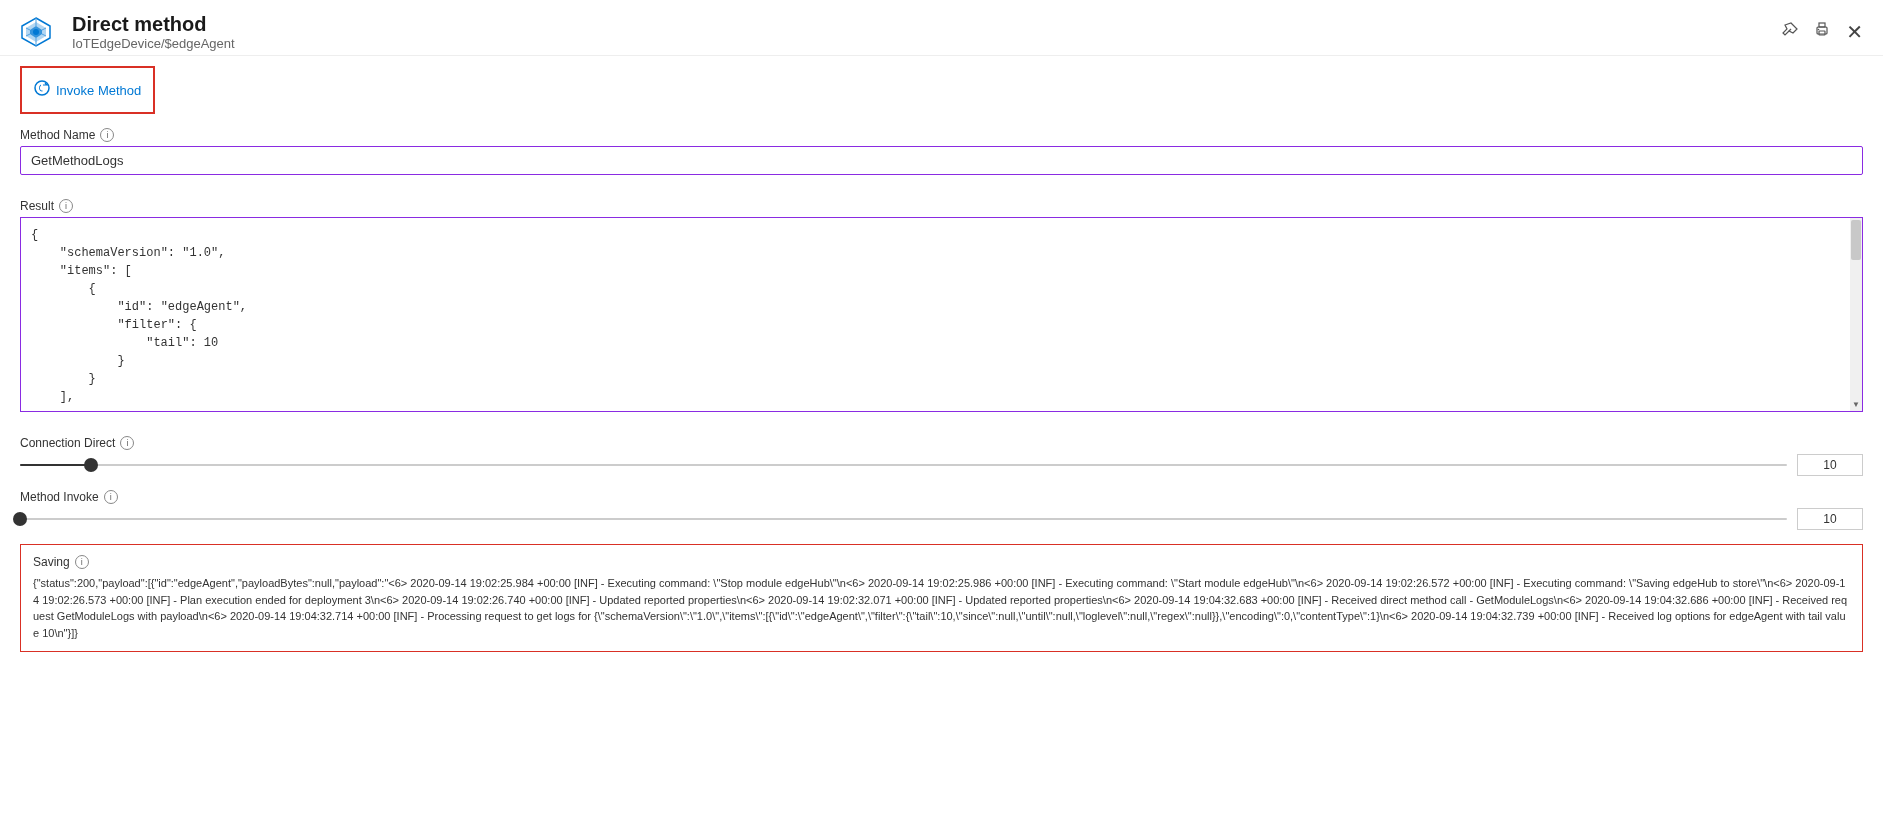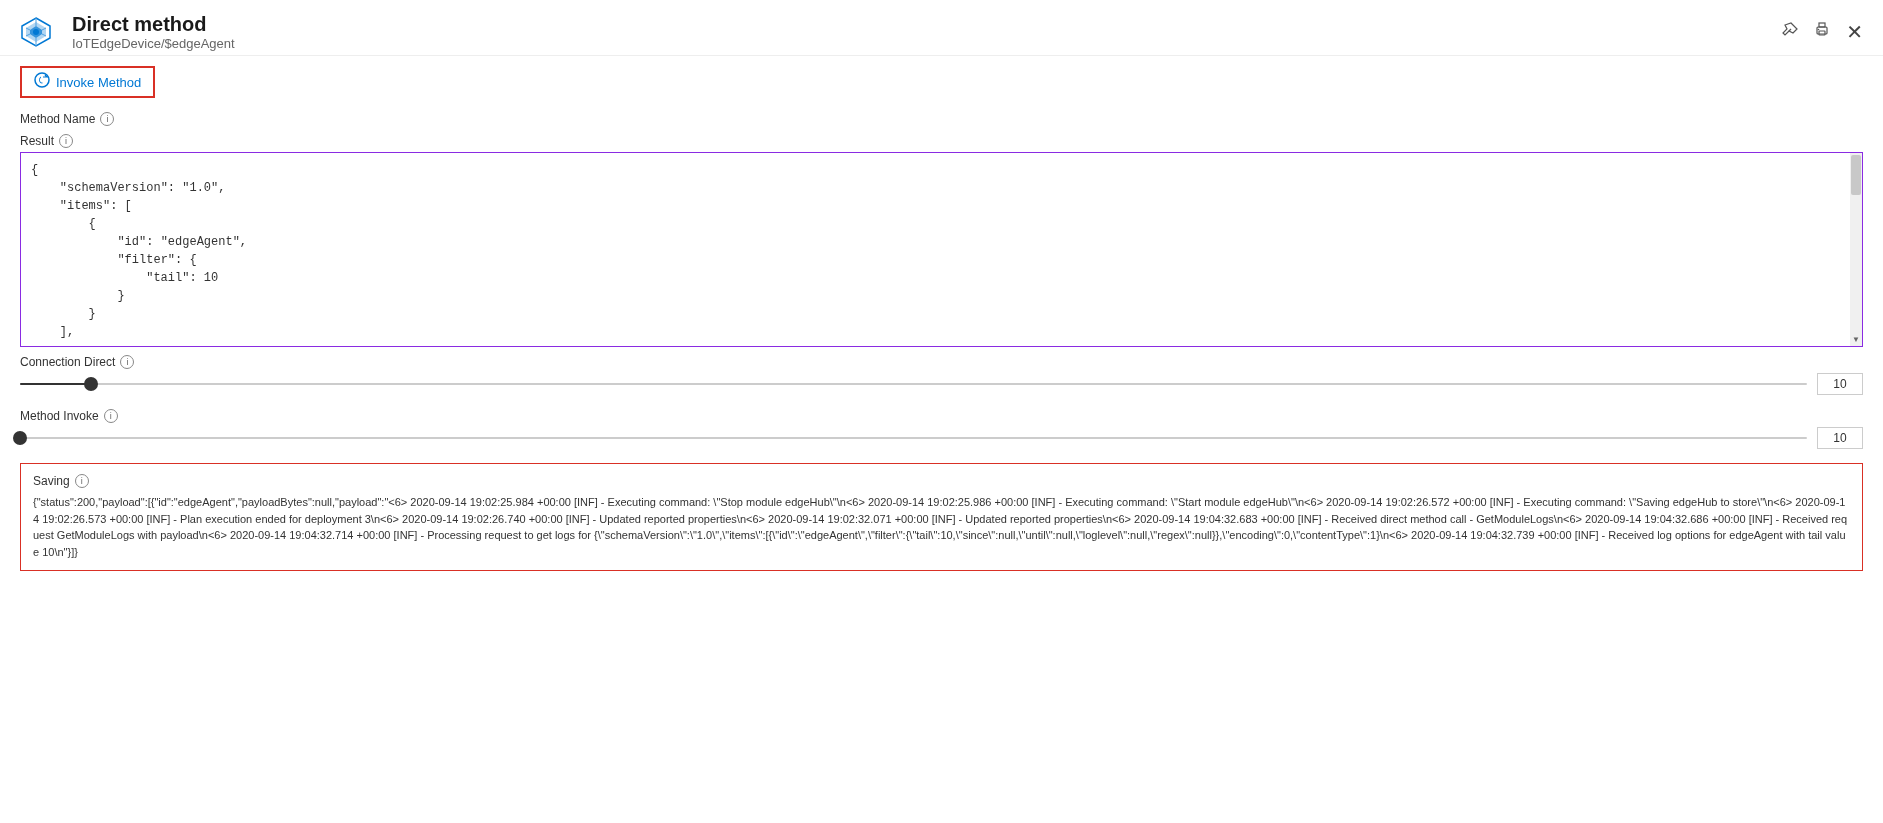--- a/index.html
+++ b/index.html
@@ -82,33 +82,33 @@
     }
 
     .invoke-btn {
       display: inline-flex;
       align-items: center;
       gap: 6px;
       border: 2px solid #d93025;
       background: #fff;
       color: #0078d4;
       font-size: 13px;
-      padding: 4px 12px;
+      padding: 12px 12px;
       cursor: pointer;
       margin-bottom: 14px;
       font-family: inherit;
     }
 
     .invoke-btn .btn-icon {
       color: #0078d4;
       font-size: 16px;
     }
 
     .field-section {
-      margin-bottom: 8px;
+      margin-bottom: 24px;
     }
 
     .field-label {
       display: flex;
       align-items: center;
       gap: 5px;
       font-size: 12px;
       color: #333;
       margin-bottom: 4px;
       font-weight: 400;
@@ -234,21 +234,21 @@
       background: #333;
       border-radius: 50%;
       position: absolute;
       left: 4%;
       top: 50%;
       transform: translate(-50%, -50%);
       cursor: pointer;
     }
 
     .slider-value-box {
-      width: 46px;
+      width: 66px;
       border: 1px solid #ccc;
       padding: 3px 6px;
       text-align: center;
       font-size: 12px;
       color: #333;
     }
 
     .result-section {
       border: 1.5px solid #d93025;
       margin-top: 14px;
@@ -335,20 +335,21 @@
       </span>
       <span>Invoke Method</span>
     </button>
 
     
     <div class="field-section">
       <div class="field-label">
         <span>Method Name</span>
         <span class="info-icon">i</span>
       </div>
+      <input class="text-input" type="text" value="GetMethodLogs" style="">
     </div>
 
     
     <div class="field-section">
       <div class="field-label">
         <span>Result</span>
         <span class="info-icon">i</span>
       </div>
       <div class="textarea-wrapper">
         <textarea class="payload-textarea" style="">{

